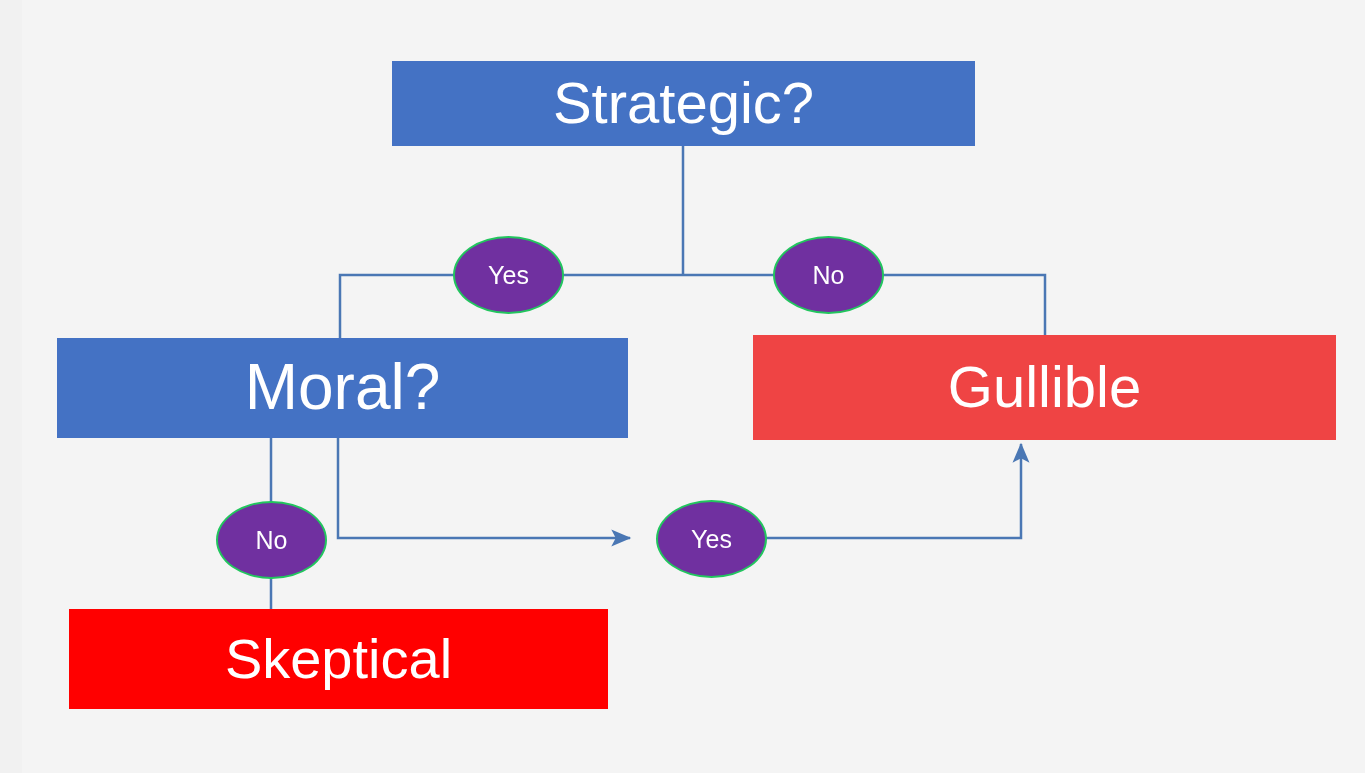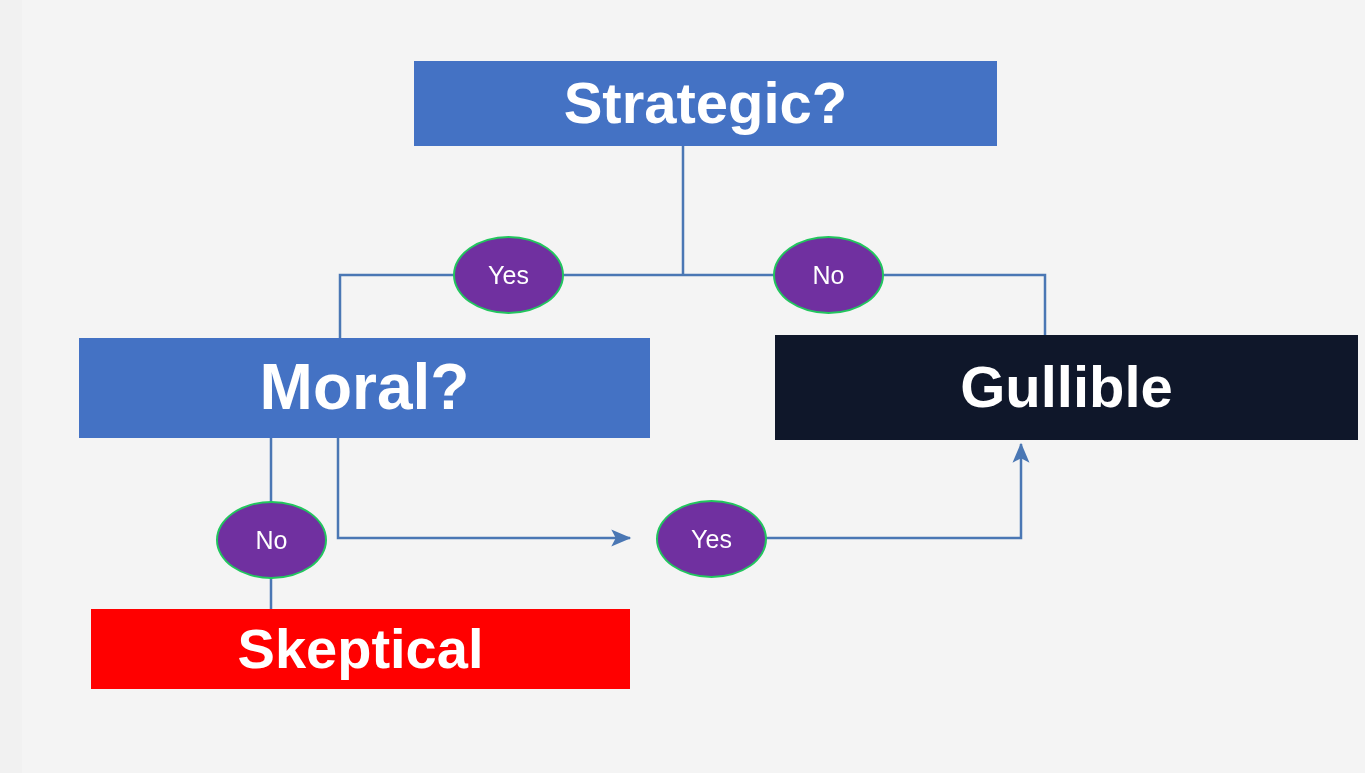--- a/index.html
+++ b/index.html
@@ -38,22 +38,21 @@
     display: flex;
     align-items: center;
     justify-content: center;
     color: #ffffff;
     box-sizing: border-box;
     text-align: center;
     line-height: 1.05;
     white-space: nowrap;
   }
   .box {
-    font-weight: 700;
-    margin-left: 22px;
+    font-weight: 400;
   }
   .box-strategic {
     left: 392px;
     top: 61px;
     width: 583px;
     height: 85px;
     font-size: 58px;
   }
   .box-moral {
     left: 57px;
@@ -66,21 +65,21 @@
     left: 753px;
     top: 335px;
     width: 583px;
     height: 105px;
     font-size: 58px;
   }
   .box-skeptical {
     left: 69px;
     top: 609px;
     width: 539px;
-    height: 80px;
+    height: 100px;
     font-size: 56px;
   }
   .ellipse {
     border-radius: 50%;
     border: 2px solid #22c55e;
     font-size: 25px;
   }
   .ell-yes-top {
     left: 453px;
     top: 236px;
@@ -131,21 +130,21 @@
   </svg>
 
   <div class="node box box-strategic" style="background:#4472c4">
     <span>Strategic?</span>
   </div>
 
   <div class="node box box-moral" style="background:#4472c4">
     <span>Moral?</span>
   </div>
 
-  <div class="node box box-gullible" style="background:#0f172a">
+  <div class="node box box-gullible" style="background:#ef4444">
     <span>Gullible</span>
   </div>
 
   <div class="node box box-skeptical" style="background:#ff0000">
     <span>Skeptical</span>
   </div>
 
   <div class="node ellipse ell-yes-top" style="background:#7030a0">
     <span>Yes</span>
   </div>

